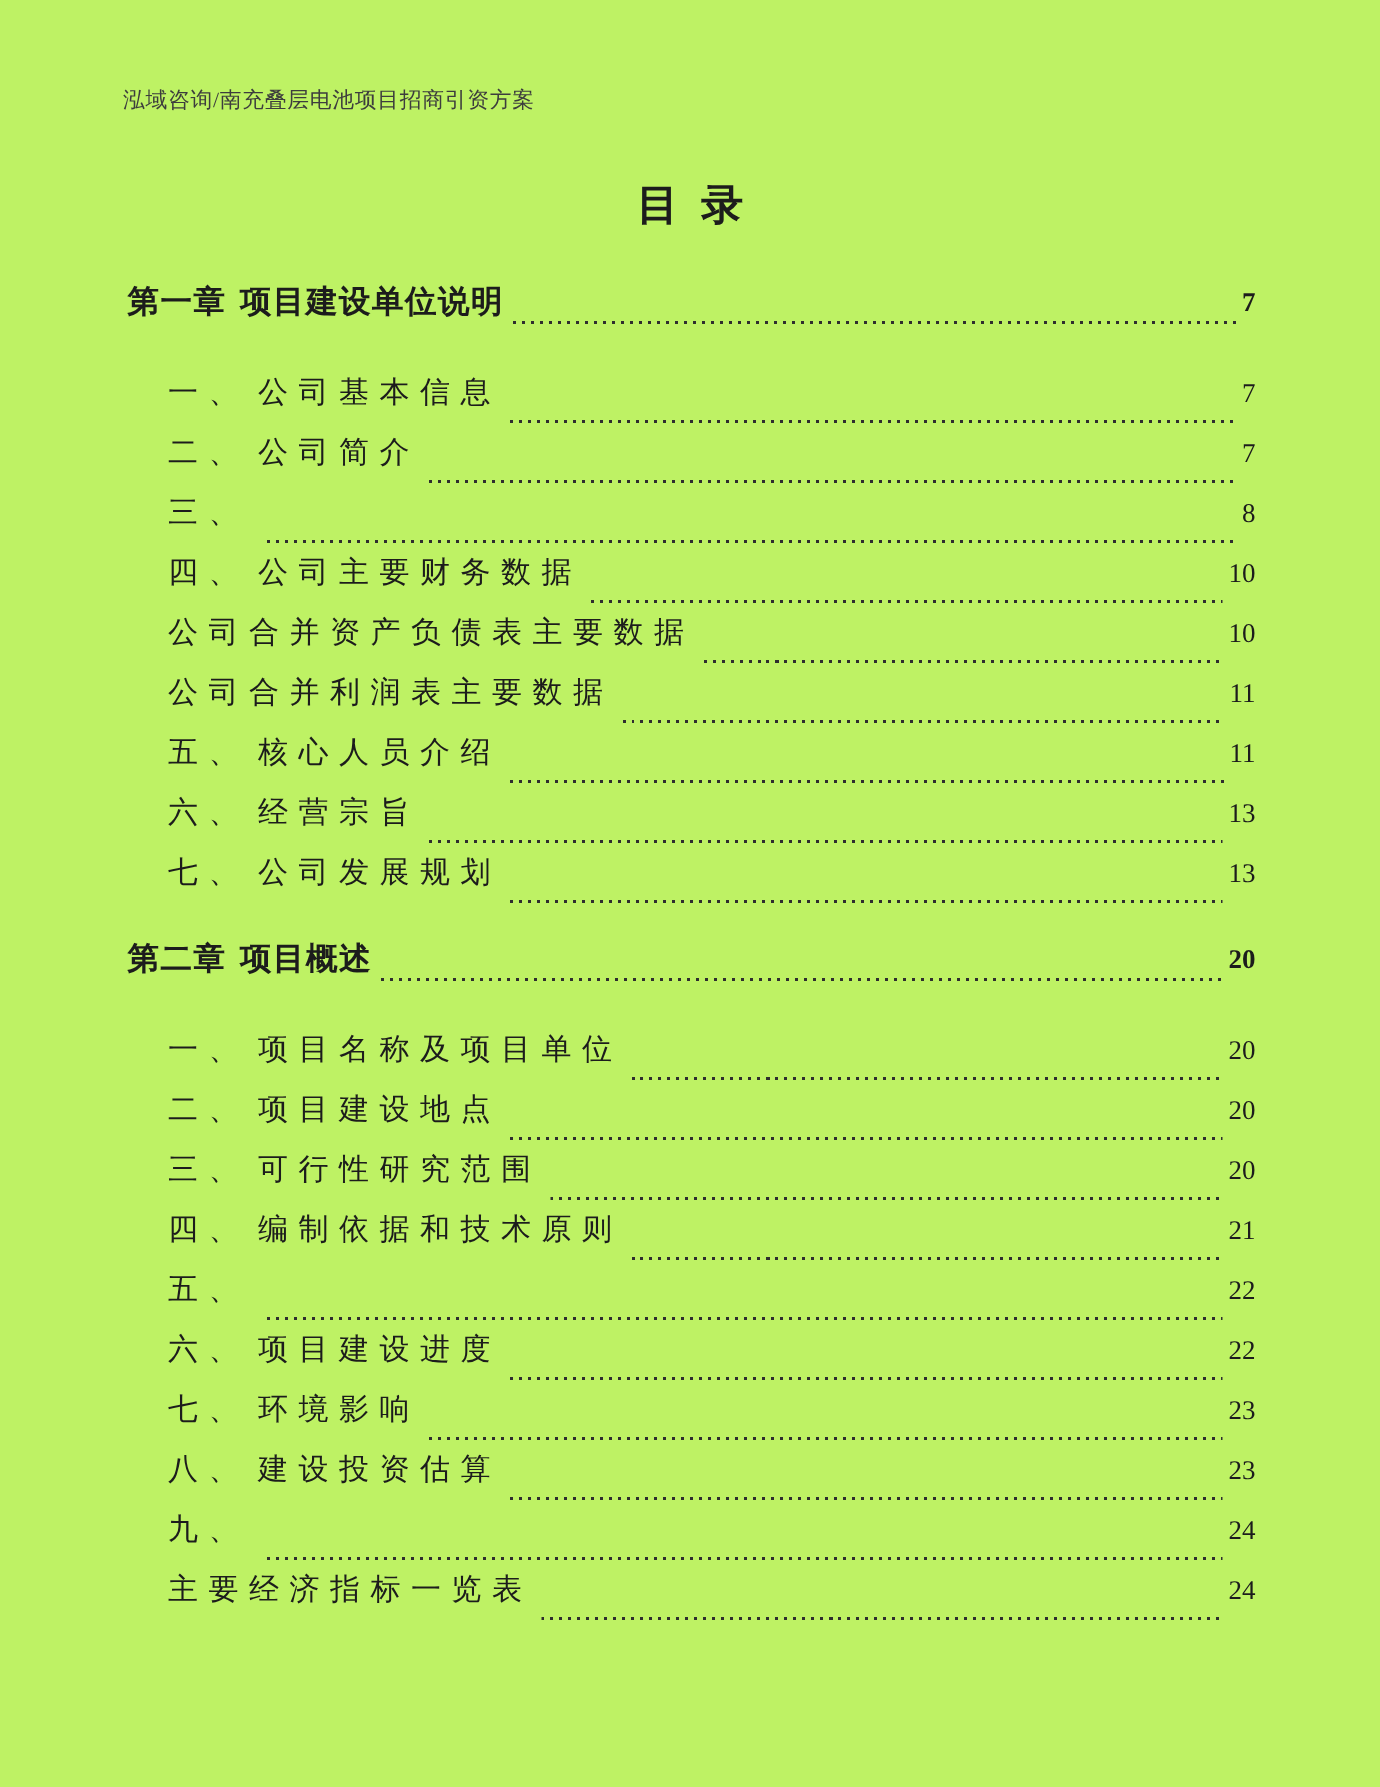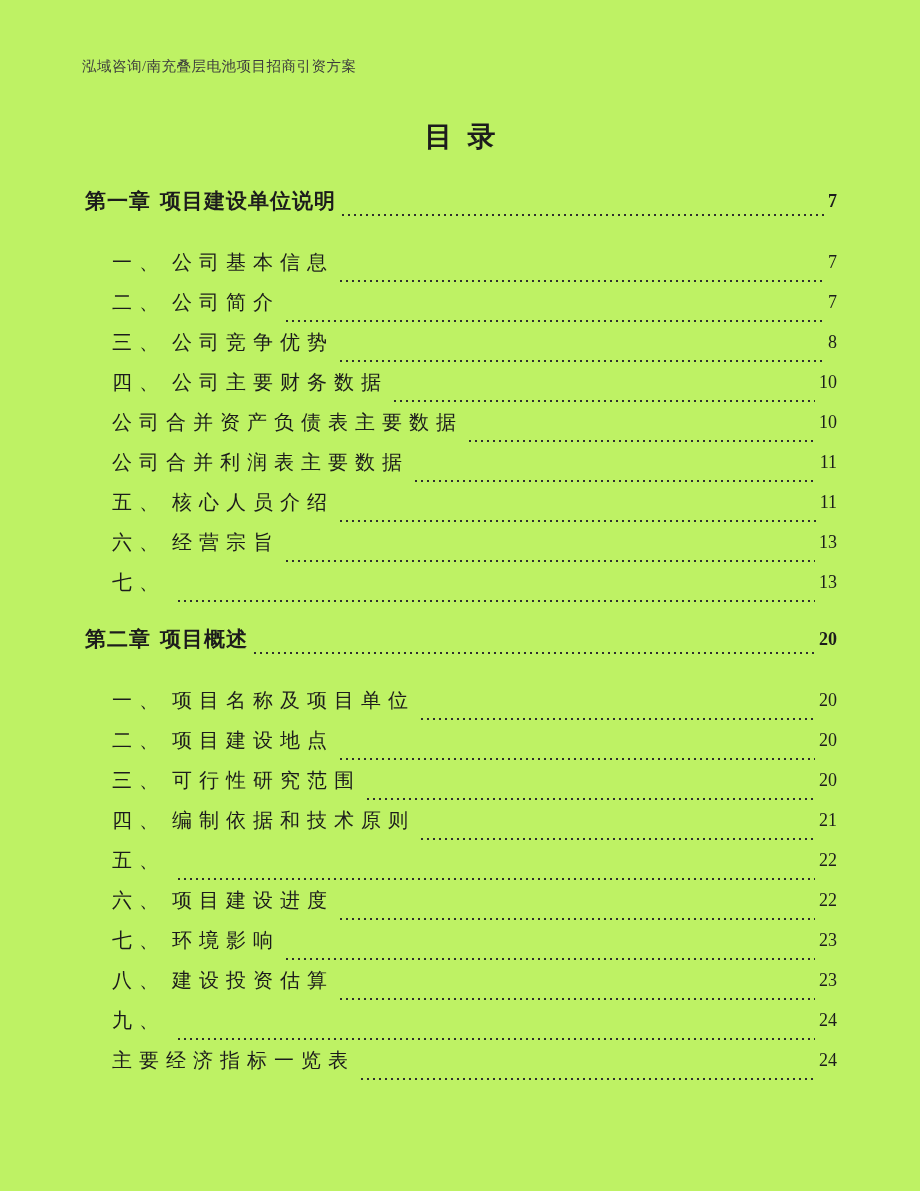--- a/index.html
+++ b/index.html
@@ -107,21 +107,20 @@
         <span class="pg">7</span>
       </div>
       <div class="row item">
         <span class="num">二、</span>
         <span class="label">公司简介</span>
         <span class="leader"></span>
         <span class="pg">7</span>
       </div>
       <div class="row item">
         <span class="num">三、</span>
-        <span class="label">公司竞争优势</span>
         <span class="leader"></span>
         <span class="pg">8</span>
       </div>
       <div class="row item">
         <span class="num">四、</span>
         <span class="label">公司主要财务数据</span>
         <span class="leader"></span>
         <span class="pg">10</span>
       </div>
       <div class="row item">
@@ -143,20 +142,21 @@
         <span class="pg">11</span>
       </div>
       <div class="row item">
         <span class="num">六、</span>
         <span class="label">经营宗旨</span>
         <span class="leader"></span>
         <span class="pg">13</span>
       </div>
       <div class="row item">
         <span class="num">七、</span>
+        <span class="label">公司发展规划</span>
         <span class="leader"></span>
         <span class="pg">13</span>
       </div>
     </div>
 
     <div class="row chapter">
       <span class="num">第二章</span>
       <span class="label">项目概述</span>
       <span class="leader"></span>
       <span class="pg">20</span>

